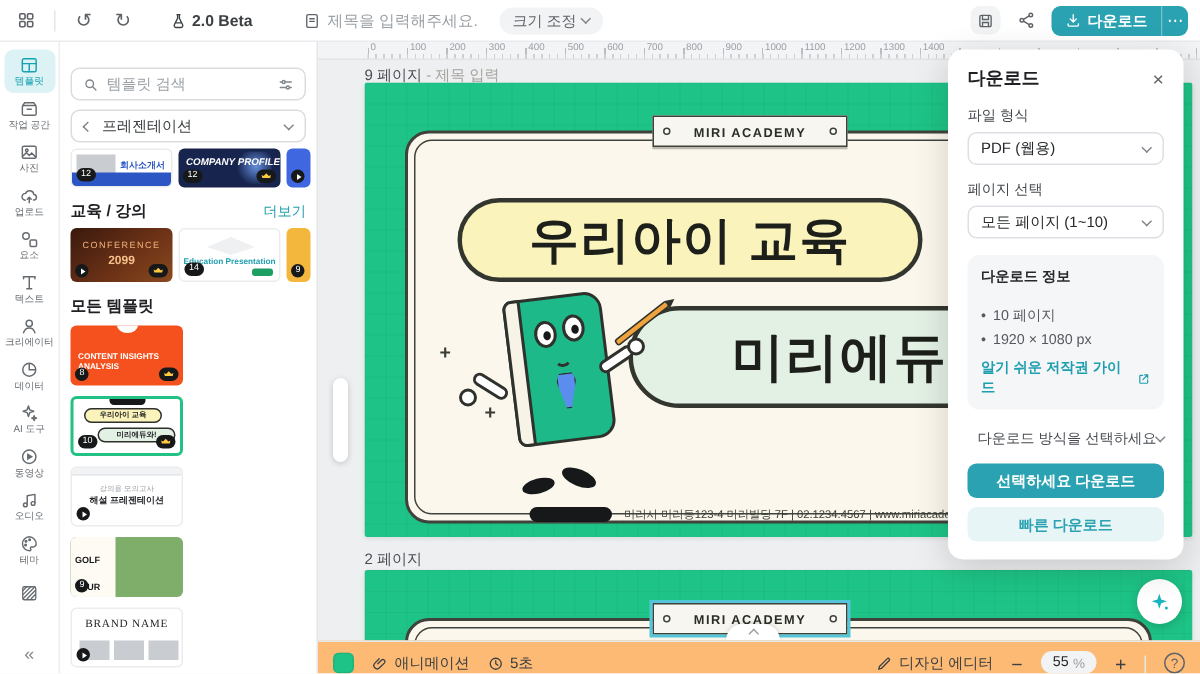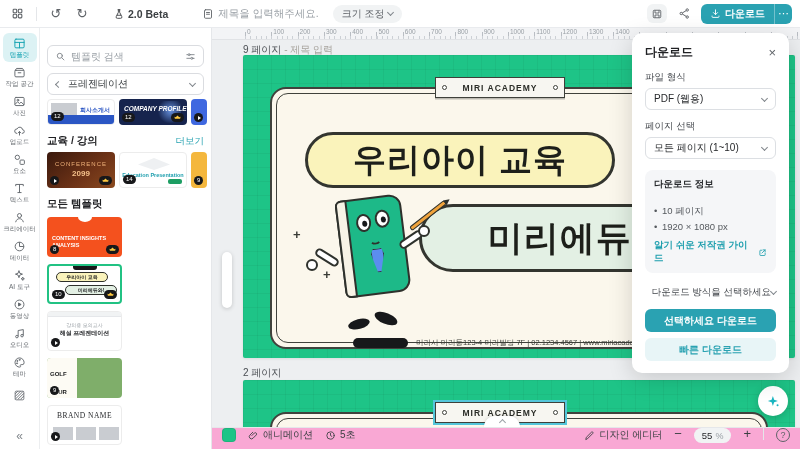--- a/index.html
+++ b/index.html
@@ -179,22 +179,22 @@
 .info-item{font-size:9.5px;color:#55595e;line-height:1.65;padding-left:8px;position:relative}
 .info-item::before{content:"•";position:absolute;left:0;color:#55595e}
 .copy-link{display:flex;align-items:center;gap:3px;margin-top:5px;font-size:9.5px;font-weight:bold;color:#1f9fae;cursor:pointer}
 .method-row{margin-top:13px;display:flex;align-items:center;justify-content:flex-end;
   font-size:9.5px;color:#45494e;cursor:pointer}
 .btn-primary{margin-top:10px;width:100%;height:23px;border:none;border-radius:6px;background:#2aa2b2;color:#fff;
   font-size:10px;font-weight:bold;cursor:pointer;font-family:inherit}
 .btn-secondary{margin-top:6px;width:100%;height:23px;border:none;border-radius:6px;background:#e8f5f7;color:#2aa2b2;
   font-size:10px;font-weight:bold;cursor:pointer;font-family:inherit}
 
-.bottombar{position:absolute;left:212px;right:0;bottom:0;height:22px;background:#f9a8d4;border-top:1px solid #e5e7ea;
-  display:flex;align-items:flex-start;padding:0 10px;gap:12px;z-index:35}
+.bottombar{position:absolute;left:212px;right:0;bottom:0;height:22px;background:#fdba74;border-top:1px solid #e5e7ea;
+  display:flex;align-items:flex-end;padding:0 10px;gap:12px;z-index:35}
 .swatch{width:14px;height:14px;border-radius:4px;background:#1ec487;border:1px solid rgba(0,0,0,.08);cursor:pointer}
 .bb-item{display:flex;align-items:center;gap:4px;font-size:10px;color:#3c4043;cursor:pointer}
 .bb-spacer{flex:1}
 .bb-btn{font-size:13px;color:#3c4043;cursor:pointer;line-height:12px}
 .zoom-pill{display:flex;align-items:center;gap:3px;background:#f1f3f4;border-radius:9px;height:15px;padding:0 8px;cursor:pointer}
 .zoom-pill .zv{font-size:9.5px;color:#26282b}
 .zoom-pill .zu{font-size:9px;color:#9aa0a6}
 .vdiv{width:1px;height:12px;background:#e4e6e9}
 .help-circle{width:14px;height:14px;border:1.2px solid #5f6368;border-radius:50%;font-size:9px;color:#5f6368;
   display:flex;align-items:center;justify-content:center;cursor:pointer}

